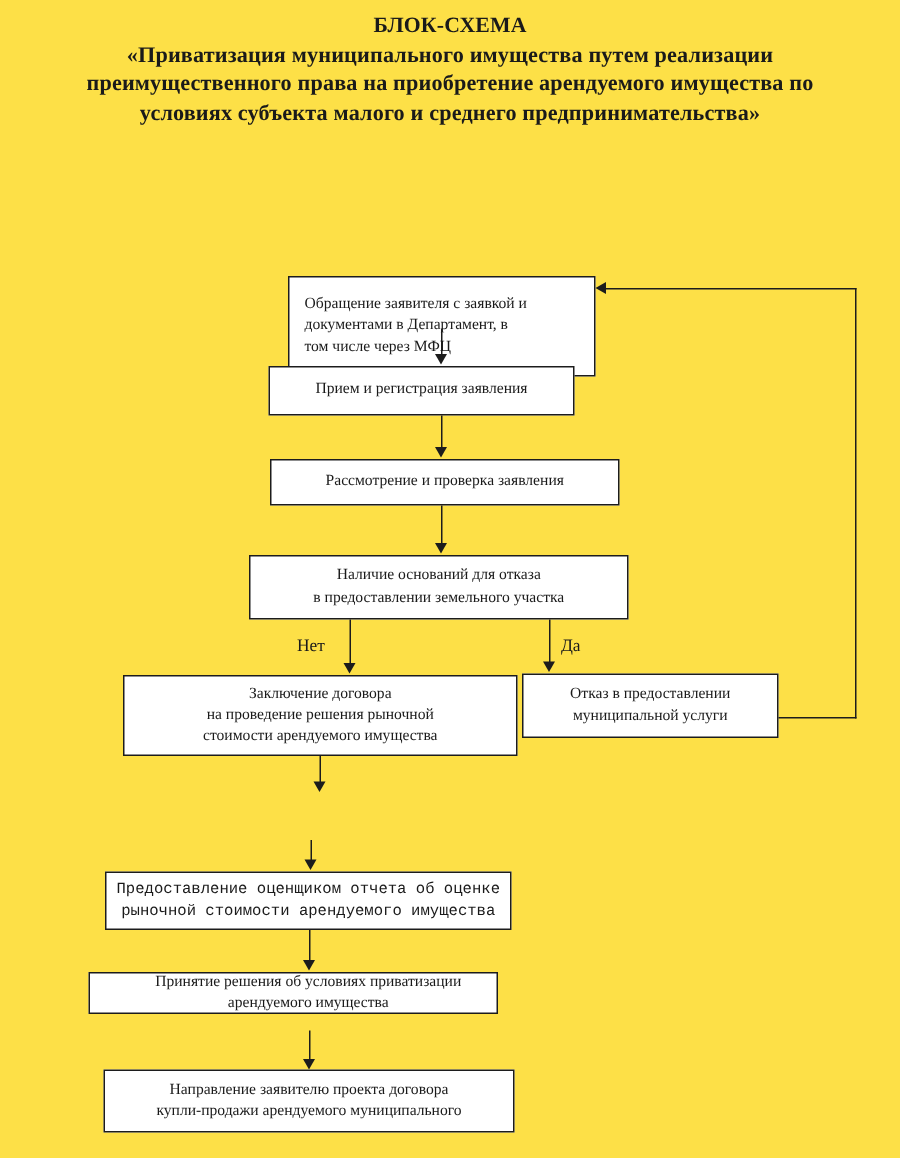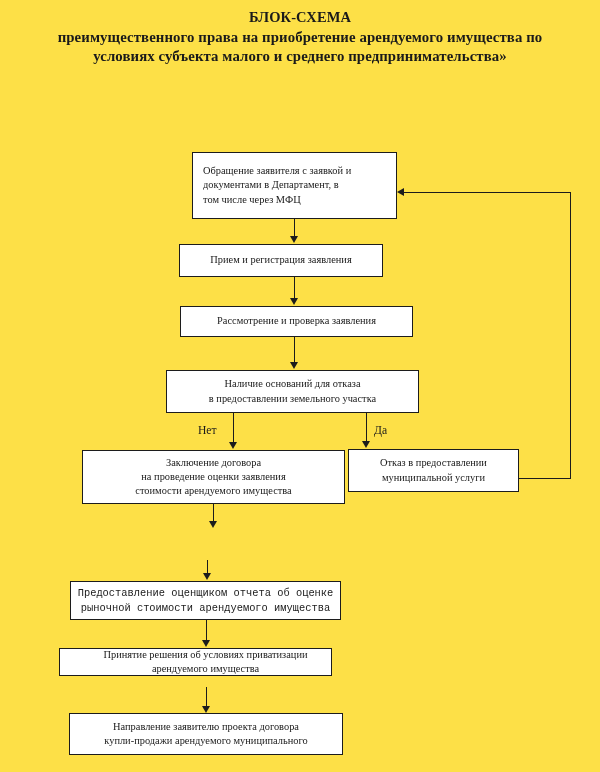--- a/index.html
+++ b/index.html
@@ -51,20 +51,21 @@
     justify-content: center;
     text-align: center;
     font-size: 10.4px;
     line-height: 14.2px;
     padding: 2px 6px;
   }
   .node.left-align {
     justify-content: flex-start;
     text-align: left;
     padding-left: 10px;
+    margin-top: 32px;
   }
   .node-text { display: block; width: 100%; }
 
   
   .vline {
     position: absolute;
     width: 0;
     border-left: 1.4px solid #1c1c1c;
   }
   .hline {
@@ -94,20 +95,21 @@
     white-space: nowrap;
   }
 </style>
 </head>
 <body>
 
 <div id="page">
 
   <div class="title-block">
     <div class="title-line l1">БЛОК-СХЕМА</div>
+    <div class="title-line l3">«Приватизация муниципального имущества путем реализации</div>
     <div class="title-line l4">преимущественного права на приобретение арендуемого имущества по</div>
     <div class="title-line l5">условиях субъекта малого и среднего предпринимательства»</div>
   </div>
 
   <div class="node left-align" style="left:192px; top:152px; width:205px; height:67px;">
     <span class="node-text"><span>Обращение заявителя с заявкой и</span><br><span>документами в Департамент, в</span><br><span>том числе через МФЦ</span></span>
   </div>
 
   <div class="vline" style="left:294px; top:219px; height:18px;"></div>
   <div class="arrow-down" style="left:289.5px; top:236px;"></div>
@@ -132,21 +134,21 @@
 
   <div class="vline" style="left:233px; top:413px; height:30px;"></div>
   <div class="arrow-down" style="left:228.5px; top:442px;"></div>
   <div class="branch-label" style="left:198px; top:424px;">Нет</div>
 
   <div class="vline" style="left:366px; top:413px; height:29px;"></div>
   <div class="arrow-down" style="left:361.5px; top:441px;"></div>
   <div class="branch-label" style="left:374px; top:424px;">Да</div>
 
   <div class="node" style="left:82px; top:450px; width:263px; height:54px;">
-    <span class="node-text"><span>Заключение договора</span><br><span>на проведение оценки заявления</span><br><span>стоимости арендуемого имущества</span></span>
+    <span class="node-text"><span>Заключение договора</span><br><span>на проведение решения рыночной</span><br><span>стоимости арендуемого имущества</span></span>
   </div>
 
   <div class="node" style="left:348px; top:449px; width:171px; height:43px;">
     <span class="node-text"><span>Отказ в предоставлении</span><br><span>муниципальной услуги</span></span>
   </div>
 
   <div class="hline" style="left:519px; top:478px; width:52px;"></div>
   <div class="vline" style="left:570px; top:192px; height:287px;"></div>
   <div class="hline" style="left:404px; top:192px; width:167px;"></div>
   <div class="arrow-left" style="left:397px; top:187.5px;"></div>

